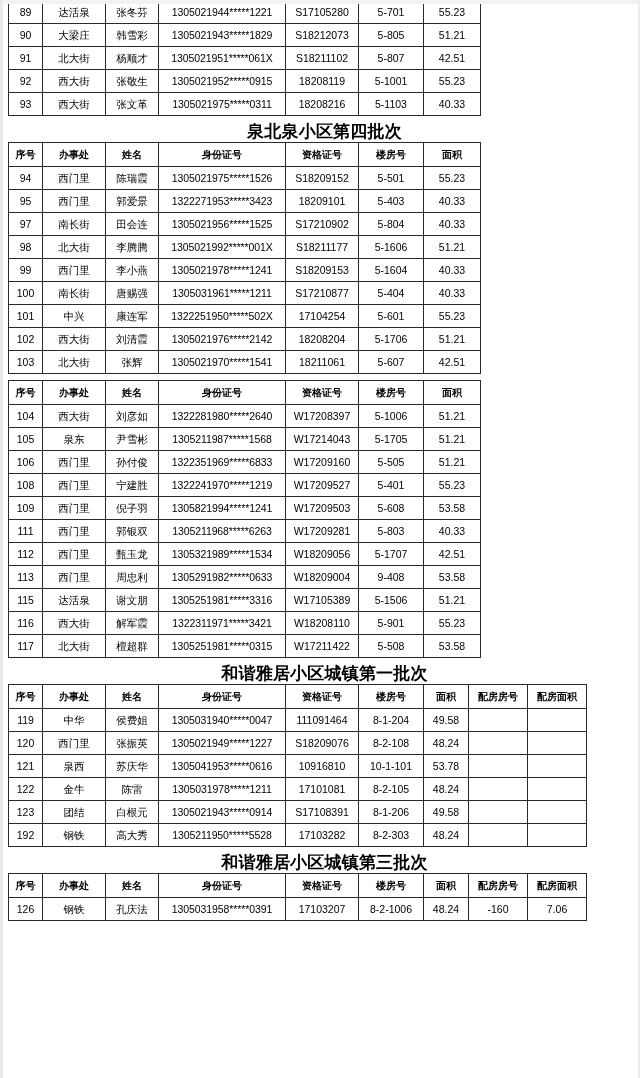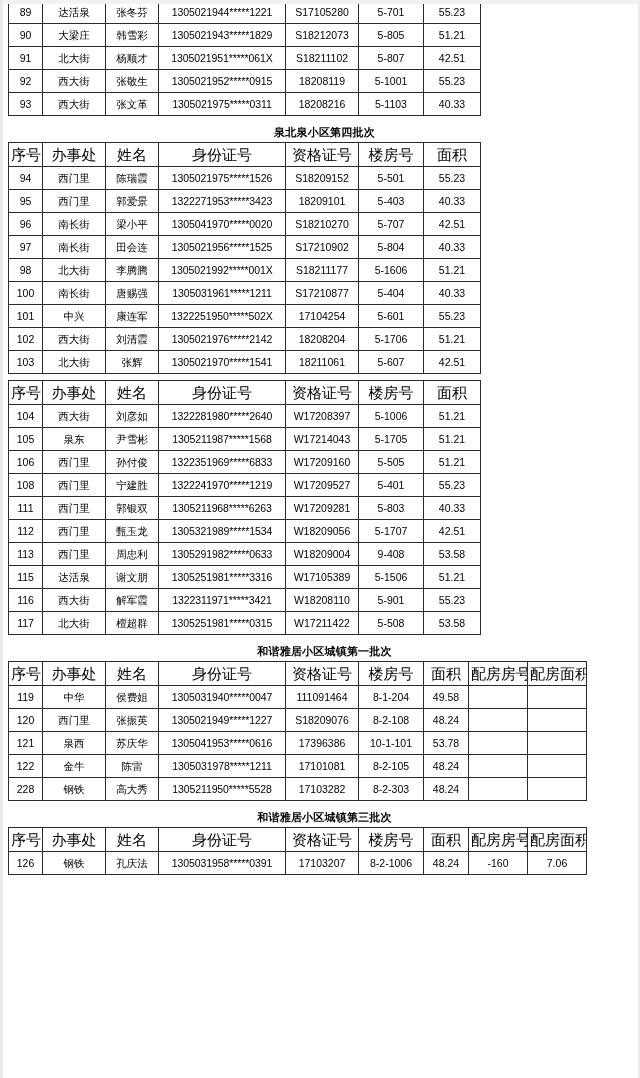--- a/index.html
+++ b/index.html
@@ -40,21 +40,21 @@
     left: 3px; top: 0;
     width: 635px; height: 4px;
     background: #f2f2f2;
   }
 
   .section {
     margin: 0;
   }
   .section-title {
     text-align: center;
-    font-size: 11px;
+    font-size: 17px;
     font-weight: bold;
     line-height: 14px;
     padding: 3px 0 3px 9px;
     letter-spacing: 0.2px;
   }
   .tbl-wrap {
     padding: 0 0 0 8px;
   }
   table.grid {
     border-collapse: collapse;
@@ -71,22 +71,22 @@
     line-height: 12px;
     height: 22px;
     padding: 0 2px;
     text-align: center;
     vertical-align: middle;
     font-weight: normal;
     overflow: hidden;
     white-space: nowrap;
   }
   table.grid thead th {
-    font-weight: normal;
-    font-size: 15px;
+    font-weight: bold;
+    font-size: 10px;
     height: 23px;
   }
 
   
   .cols7 col.c-seq   { width: 34px; }
   .cols7 col.c-off   { width: 63px; }
   .cols7 col.c-name  { width: 53px; }
   .cols7 col.c-id    { width: 127px; }
   .cols7 col.c-cert  { width: 73px; }
   .cols7 col.c-bldg  { width: 65px; }
@@ -215,45 +215,45 @@
               <tr>
                 <td>95</td>
                 <td>西门里</td>
                 <td>郭爱景</td>
                 <td class="cell-id">1322271953*****3423</td>
                 <td>18209101</td>
                 <td>5-403</td>
                 <td>40.33</td>
               </tr>
               <tr>
-                <td>96</td>
-                <td>南长街</td>
-                <td>梁小平</td>
-                <td class="cell-id">1305041970*****0020</td>
-                <td>S18210270</td>
-                <td>5-707</td>
-                <td>42.51</td>
-              </tr>
-              <tr>
                 <td>97</td>
                 <td>南长街</td>
                 <td>田会连</td>
                 <td class="cell-id">1305021956*****1525</td>
                 <td>S17210902</td>
                 <td>5-804</td>
                 <td>40.33</td>
               </tr>
               <tr>
                 <td>98</td>
                 <td>北大街</td>
                 <td>李腾腾</td>
                 <td class="cell-id">1305021992*****001X</td>
                 <td>S18211177</td>
                 <td>5-1606</td>
                 <td>51.21</td>
+              </tr>
+              <tr>
+                <td>99</td>
+                <td>西门里</td>
+                <td>李小燕</td>
+                <td class="cell-id">1305021978*****1241</td>
+                <td>S18209153</td>
+                <td>5-1604</td>
+                <td>40.33</td>
               </tr>
               <tr>
                 <td>100</td>
                 <td>南长街</td>
                 <td>唐赐强</td>
                 <td class="cell-id">1305031961*****1211</td>
                 <td>S17210877</td>
                 <td>5-404</td>
                 <td>40.33</td>
               </tr>
@@ -341,20 +341,29 @@
                 <td>51.21</td>
               </tr>
               <tr>
                 <td>108</td>
                 <td>西门里</td>
                 <td>宁建胜</td>
                 <td class="cell-id">1322241970*****1219</td>
                 <td>W17209527</td>
                 <td>5-401</td>
                 <td>55.23</td>
+              </tr>
+              <tr>
+                <td>109</td>
+                <td>西门里</td>
+                <td>倪子羽</td>
+                <td class="cell-id">1305821994*****1241</td>
+                <td>W17209503</td>
+                <td>5-608</td>
+                <td>53.58</td>
               </tr>
               <tr>
                 <td>111</td>
                 <td>西门里</td>
                 <td>郭银双</td>
                 <td class="cell-id">1305211968*****6263</td>
                 <td>W17209281</td>
                 <td>5-803</td>
                 <td>40.33</td>
               </tr>
@@ -457,39 +466,50 @@
                 <td>8-2-108</td>
                 <td>48.24</td>
                 <td></td>
                 <td></td>
               </tr>
               <tr>
                 <td>121</td>
                 <td>泉西</td>
                 <td>苏庆华</td>
                 <td class="cell-id">1305041953*****0616</td>
-                <td>17396386</td>
+                <td>10916810</td>
                 <td>10-1-101</td>
                 <td>53.78</td>
                 <td></td>
                 <td></td>
               </tr>
               <tr>
                 <td>122</td>
                 <td>金牛</td>
                 <td>陈雷</td>
                 <td class="cell-id">1305031978*****1211</td>
                 <td>17101081</td>
                 <td>8-2-105</td>
                 <td>48.24</td>
                 <td></td>
                 <td></td>
               </tr>
               <tr>
-                <td>228</td>
+                <td>123</td>
+                <td>团结</td>
+                <td>白根元</td>
+                <td class="cell-id">1305021943*****0914</td>
+                <td>S17108391</td>
+                <td>8-1-206</td>
+                <td>49.58</td>
+                <td></td>
+                <td></td>
+              </tr>
+              <tr>
+                <td>192</td>
                 <td>钢铁</td>
                 <td>高大秀</td>
                 <td class="cell-id">1305211950*****5528</td>
                 <td>17103282</td>
                 <td>8-2-303</td>
                 <td>48.24</td>
                 <td></td>
                 <td></td>
               </tr>
             </tbody>

